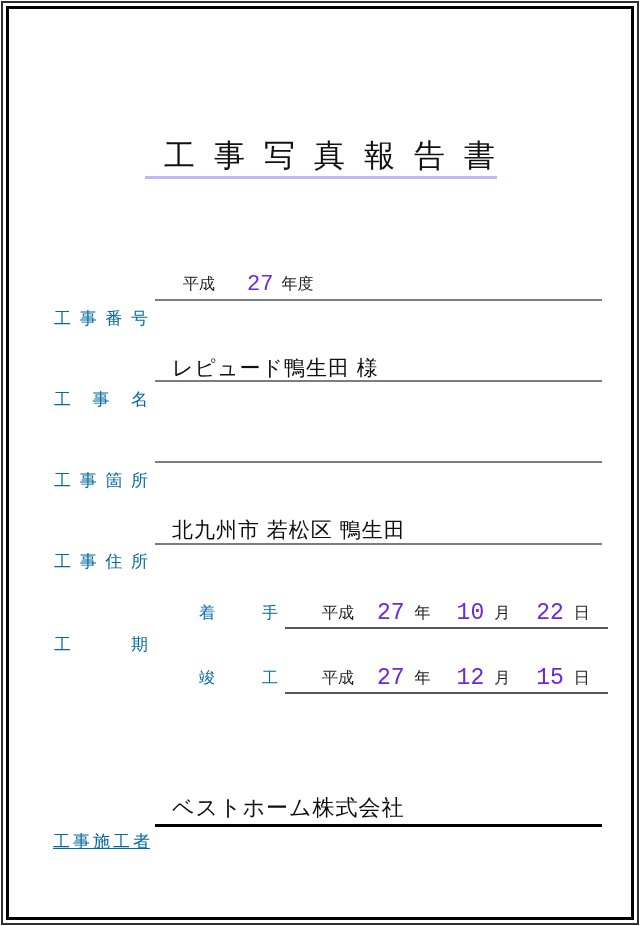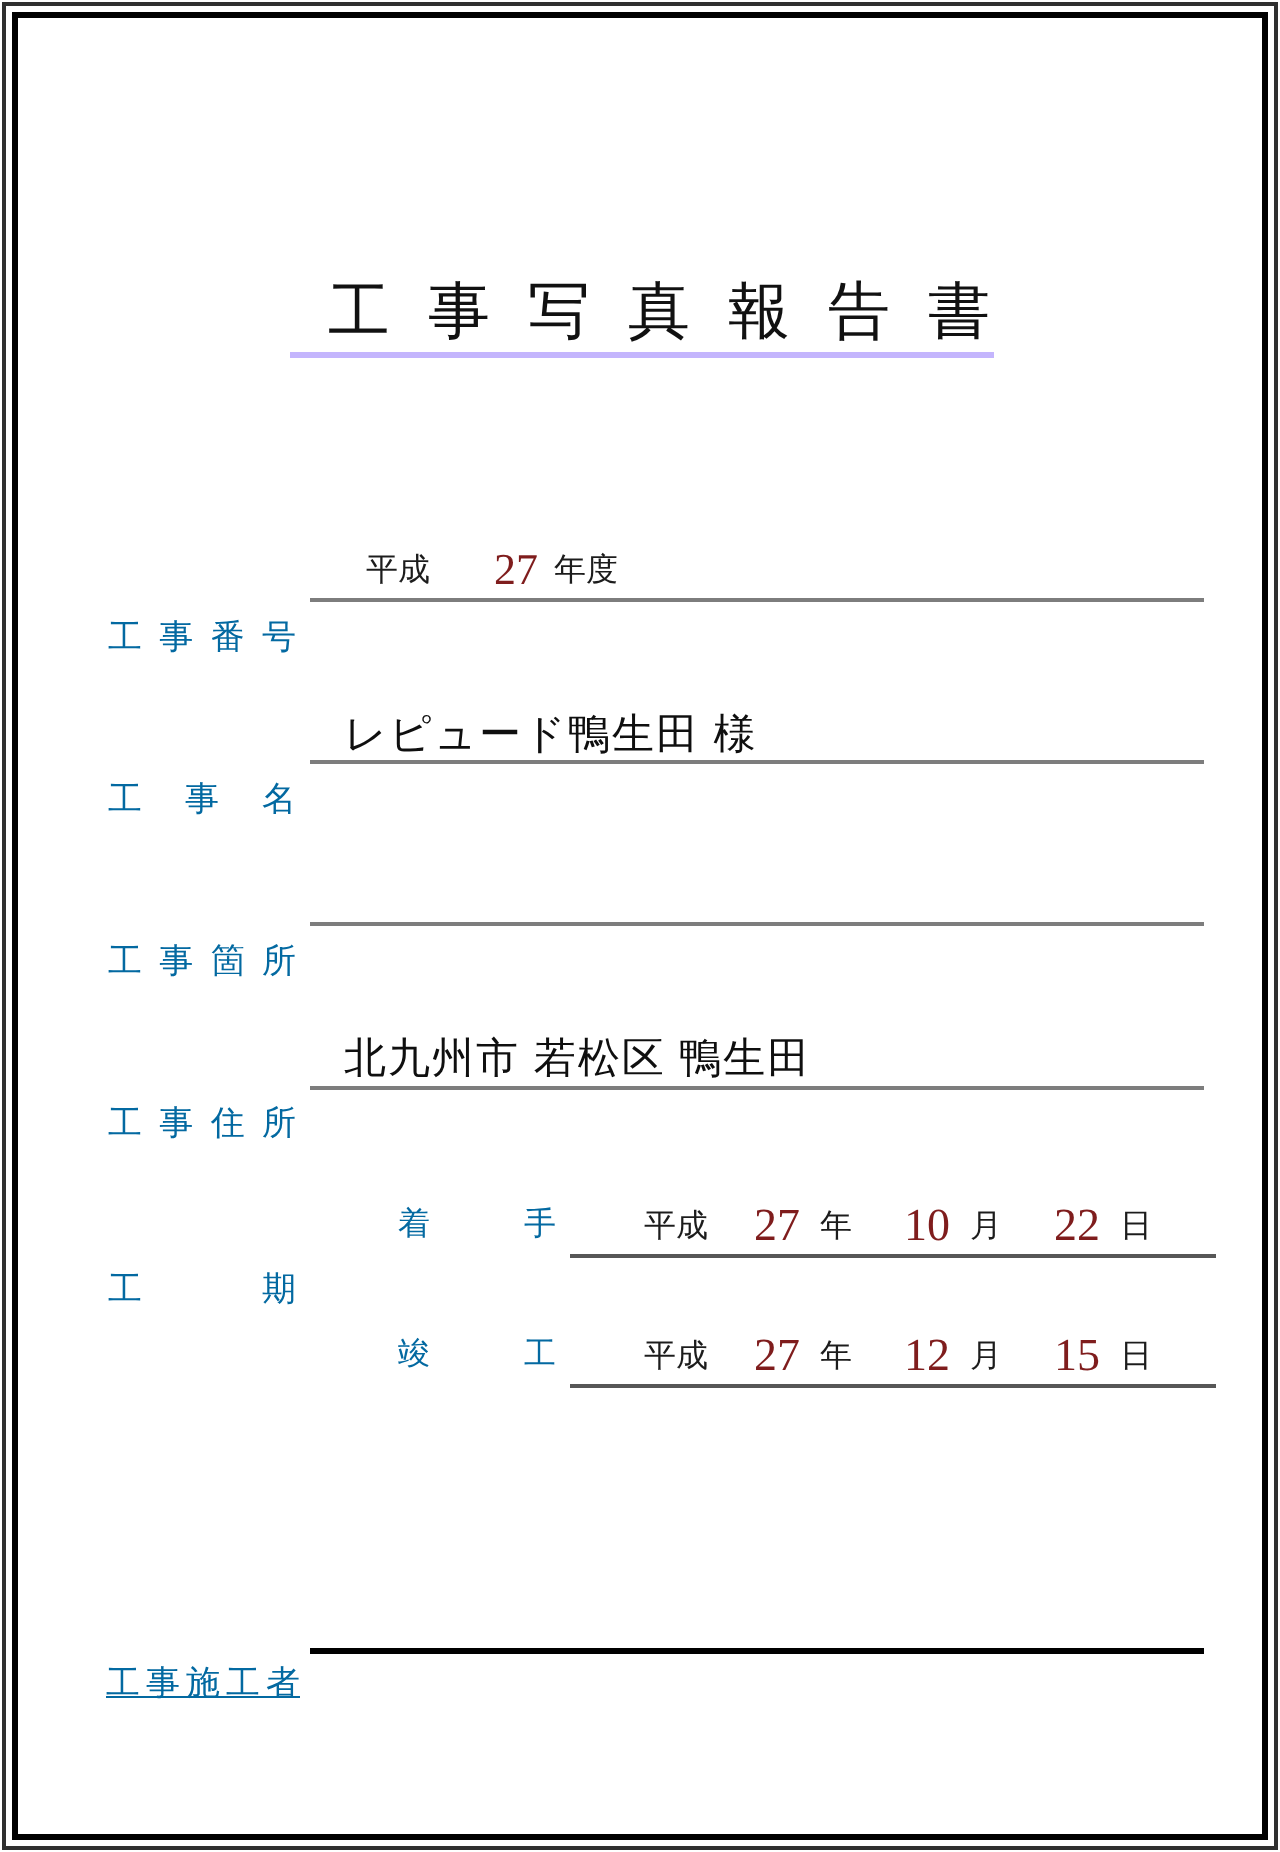--- a/index.html
+++ b/index.html
@@ -67,22 +67,22 @@
     color:#0f0f0f;
     white-space:nowrap;
   }
   .mixed-row{
     position:absolute;
     display:flex;align-items:center;
     white-space:nowrap;
   }
   .mixed-row .era-txt{font-size:16px;color:#1c1c1c;margin-right:28px;}
   .mixed-row .num-txt{
-    font-family:Liberation Serif, serif;
-    font-size:23px;color:#7f1d1d;margin-right:10px;
+    font-family:Liberation Mono, monospace;
+    font-size:23px;color:#6d28d9;margin-right:10px;
   }
   .mixed-row .unit-txt{font-size:16px;color:#1c1c1c;margin-right:26px;}
   .mixed-row .unit-last{margin-right:0;}
 </style>
 </head>
 <body>
 
 <div class="page">
   <div class="outer-border"></div>
   <div class="inner-border"></div>
@@ -127,14 +127,15 @@
     <span class="num-txt">27</span>
     <span class="unit-txt">年</span>
     <span class="num-txt">12</span>
     <span class="unit-txt">月</span>
     <span class="num-txt">15</span>
     <span class="unit-txt unit-last">日</span>
   </div>
   <div class="rule rule-date" style="top:692px"></div>
 
   <div class="label label-wide" style="top:800px">工事施工者</div>
+  <div class="value-gothic" style="top:796px;font-size:22px">ベストホーム株式会社</div>
   <div class="rule rule-heavy" style="top:824px"></div>
 </div>
 
 </body></html>

